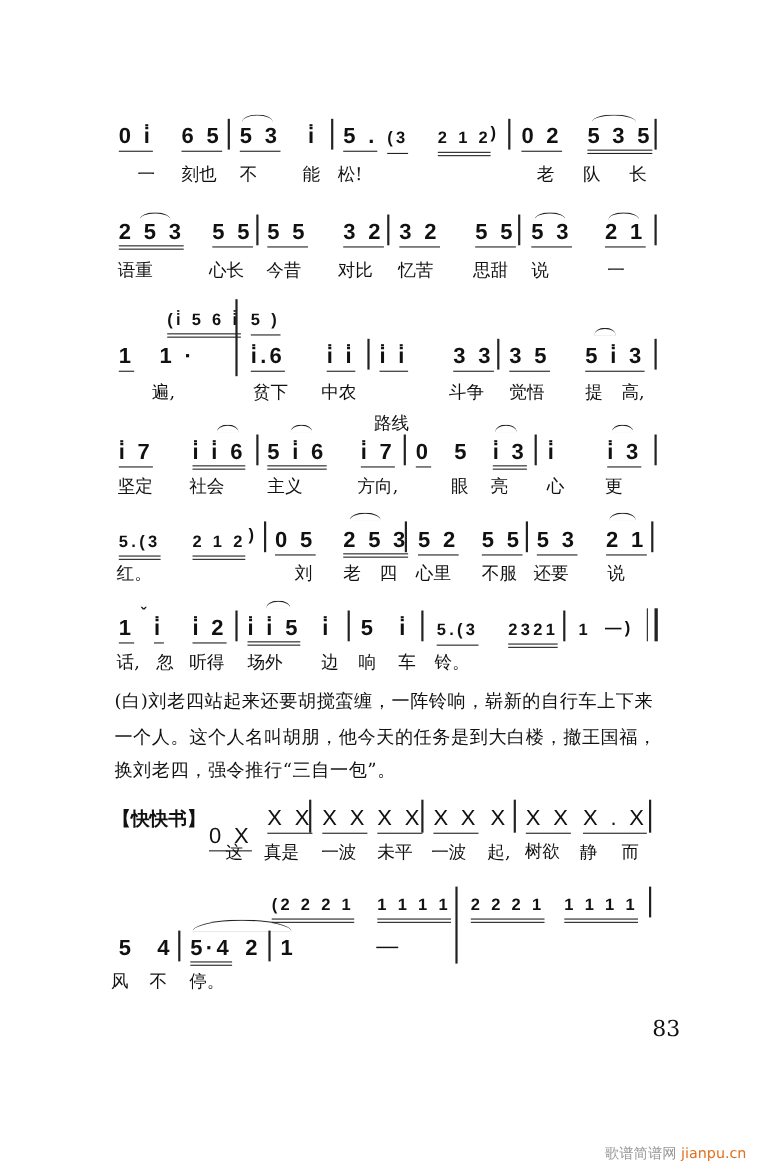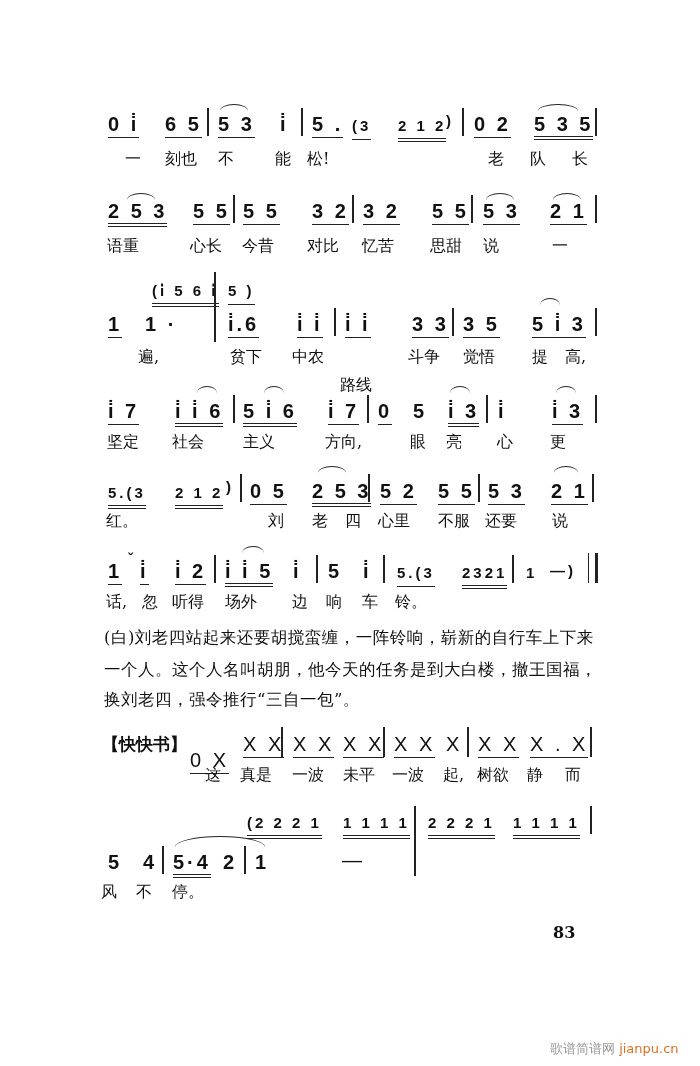--- a/index.html
+++ b/index.html
@@ -9,21 +9,21 @@
   .abs { position:absolute; white-space:nowrap; }
   .note { font-family:"Liberation Sans","DejaVu Sans",sans-serif; font-weight:bold; font-size:20px; letter-spacing:3px; line-height:22px; }
   .note.small { font-size:15px; letter-spacing:3px; }
   .u1 { border-bottom:1.5px solid #222; padding-bottom:2px; }
   .u2 { border-bottom:4px double #222; padding-bottom:1px; }
   .lyric { font-family:"DejaVu Serif","Liberation Serif",serif; font-size:16px; line-height:18px; color:#111; }
   .bar { position:absolute; width:1.5px; background:#222; }
   .dblbar { position:absolute; width:6px; border-left:1.5px solid #222; border-right:3px solid #222; }
   .slur { position:absolute; border-top:1.5px solid #222; border-radius:50% 50% 0 0 / 100% 100% 0 0; height:6px; }
   .prose { font-family:"DejaVu Serif","Liberation Serif",serif; font-size:16.5px; line-height:30px; letter-spacing:0.5px; }
-  .pagenum { font-family:"DejaVu Serif","Liberation Serif",serif; font-weight:bold; font-size:16px; }
+  .pagenum { font-family:"DejaVu Serif","Liberation Serif",serif; font-weight:normal; font-size:20px;margin-left:40px; }
   .watermark { font-size:13px; color:#999; }
   .watermark .url { color:#e07020; }
 </style>
 </head>
 <body>
 
 <div class="page">
 
   <div>
     <span class="abs note u1" style="left:108px;top:113px;">0 i̇</span>

